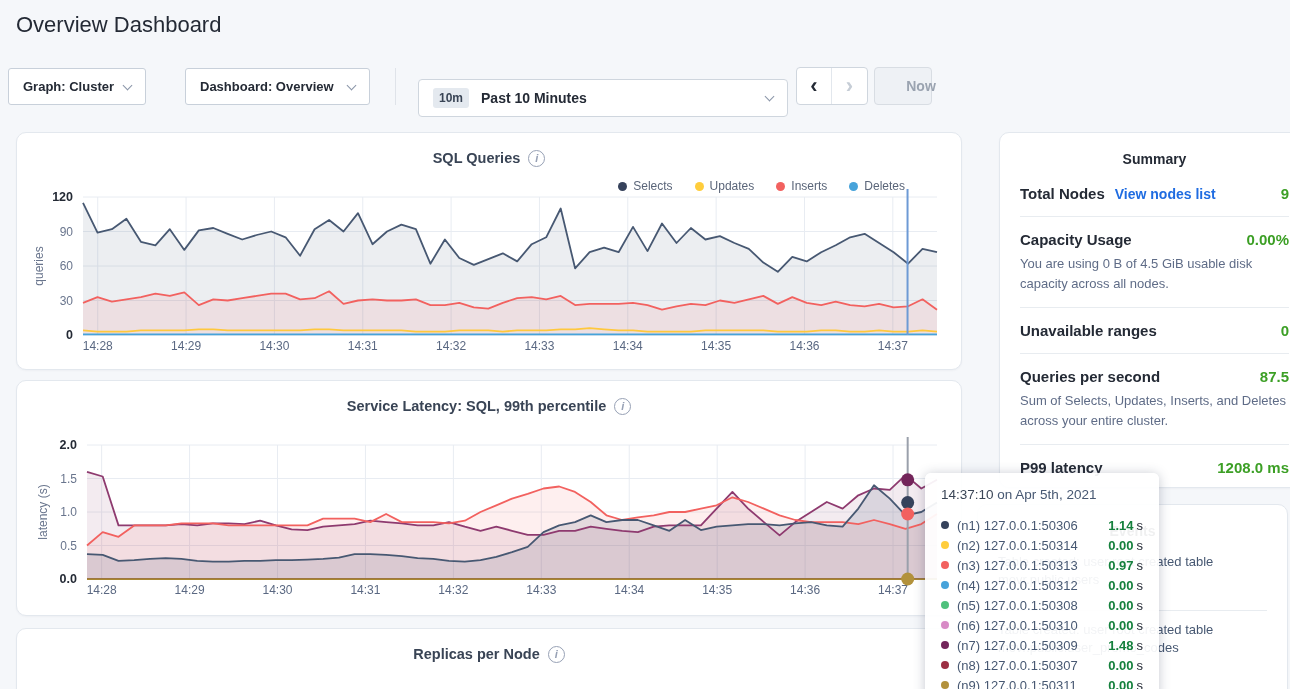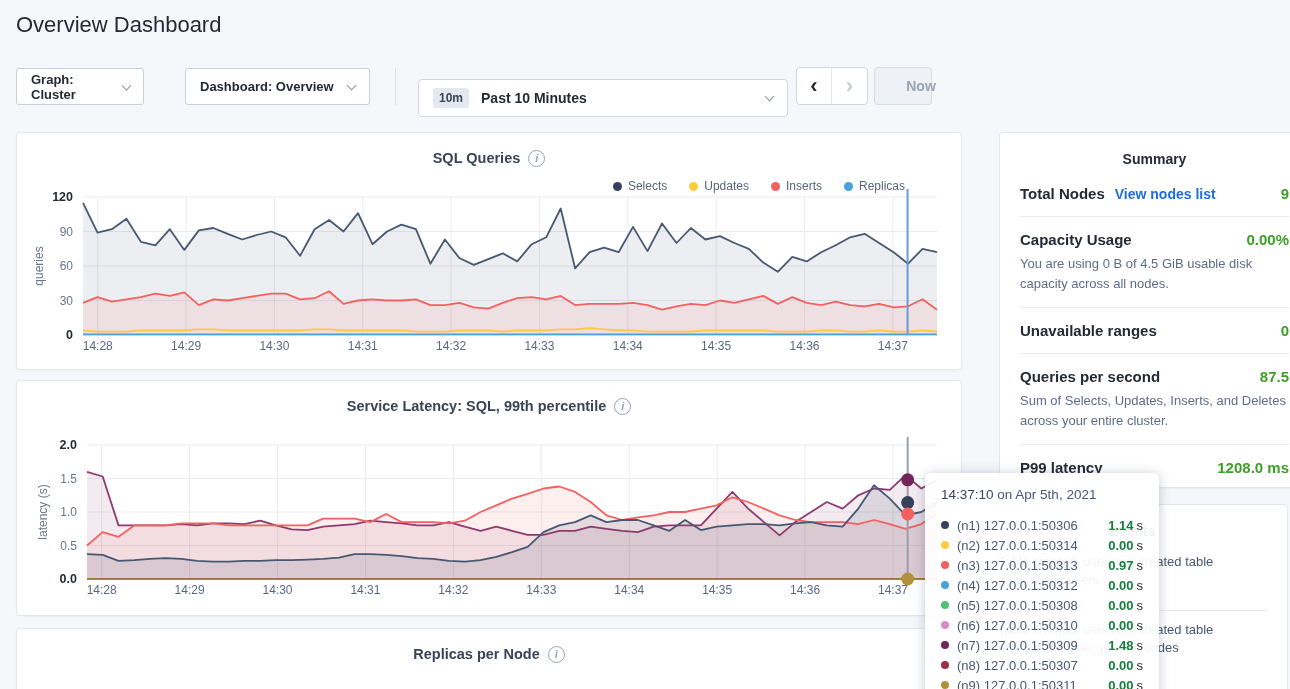--- a/index.html
+++ b/index.html
@@ -3,35 +3,35 @@
 <meta charset="utf-8">
 <style>
   * { margin:0; padding:0; box-sizing:border-box; }
   html,body { width:1290px; height:689px; overflow:hidden; }
   body { position:relative; background:#f5f7fa; font-family:"Liberation Sans", sans-serif; color:#242a35; }
   .page-title { position:absolute; left:16px; top:12px; font-size:22px; font-weight:500; color:#242a35; }
 
   
   .btn { background:#fff; border:1px solid #c8d0da; border-radius:3px; display:flex; align-items:center; cursor:pointer;padding-left:36px; }
   .drop { position:absolute; top:68px; height:37px; padding:0 14px; font-size:13px; font-weight:700; color:#242a35; }
-  .drop-graph { left:16px; width:128px;gap:8px; }
+  .drop-graph { left:8px; width:138px;gap:8px; }
   .drop-dash { left:185px; width:185px; }
   .chev { width:7px; height:7px; border-right:1.6px solid #8a95a8; border-bottom:1.6px solid #8a95a8; transform:rotate(45deg); display:inline-block; margin-left:auto; margin-top:-3px; }
   .ctrl-sep { position:absolute; left:395px; top:68px; height:37px; width:1px; background:#dfe3e9; }
   .time-sel { position:absolute; left:418px; top:67px; width:370px; height:38px; border:1px solid #cfd6de; border-radius:4px; background:#fff; display:flex; align-items:center; padding:0 14px; cursor:pointer;margin-top:12px; }
   .time-badge { background:#e4e9ef; border-radius:3px; font-size:12px; font-weight:700; color:#394455; padding:3px 6px; margin-right:12px; }
   .time-label { font-size:14px; font-weight:700; color:#242a35; }
   .pager { position:absolute; left:796px; top:67px; height:38px; display:flex; border:1px solid #cfd6de; border-radius:4px; background:#fff; overflow:hidden; }
   .pager .pg { width:35px; display:flex; align-items:center; justify-content:center; font-size:22px; font-weight:700; cursor:pointer; }
   .pg-prev { color:#242a35; border-right:1px solid #e2e7ed; }
   .pg-next { color:#c6cdd6; }
   .now-btn { position:absolute; left:874px; top:67px; height:38px; width:58px; border:1px solid #d8dde3; border-radius:4px; background:#eef1f5; color:#9aa3b0; font-size:14px; font-weight:700; display:flex; align-items:center; justify-content:center; }
 
   
-  .card { position:absolute; background:#fff; border:1px solid #e3e8ee; border-radius:4px; box-shadow:0 1px 2px rgba(40,50,70,0.04); }
+  .card { position:absolute; background:#fff; border:1px solid #e3e8ee; border-radius:10px; box-shadow:0 1px 2px rgba(40,50,70,0.04); }
   .card-sql { left:16px; top:132px; width:946px; height:238px; }
   .card-lat { left:16px; top:380px; width:946px; height:236px; }
   .card-rep { left:16px; top:628px; width:946px; height:120px; }
   .card-sum { left:999px; top:132px; width:311px; height:356px; }
   .card-evt { left:977px; top:504px; width:311px; height:240px; }
 
   .chart-title { position:absolute; top:16px; left:0; width:100%; text-align:center; font-size:14.5px; font-weight:700; color:#394455; }
   .chart-title .ttl { vertical-align:middle; }
   .info-icon { display:inline-flex; width:17px; height:17px; border:1.4px solid #97a1b5; border-radius:50%; color:#97a1b5; font-size:11px; font-weight:700; align-items:center; justify-content:center; margin-left:8px; vertical-align:middle; font-style:italic; }
   .legend { position:absolute; top:46px; right:56px; display:flex; gap:22px; }
@@ -105,21 +105,21 @@
       <span class="legend-item">
         <span class="legend-dot" style="background: rgb(255, 205, 60);"></span>
         <span>Updates</span>
       </span>
       <span class="legend-item">
         <span class="legend-dot" style="background: rgb(242, 97, 95);"></span>
         <span>Inserts</span>
       </span>
       <span class="legend-item">
         <span class="legend-dot" style="background: rgb(71, 163, 218);"></span>
-        <span>Replicas</span>
+        <span>Deletes</span>
       </span>
     </div>
   <svg id="sql-svg" width="946" height="238">
       <line x1="80.72413793103448" x2="80.72413793103448" y1="64" y2="202" stroke="#e8ecf2"></line>
       <text x="80.72413793103448" y="217" text-anchor="middle" class="xlab">14:28</text>
       <line x1="169.0689655172414" x2="169.0689655172414" y1="64" y2="202" stroke="#e8ecf2"></line>
       <text x="169.0689655172414" y="217" text-anchor="middle" class="xlab">14:29</text>
       <line x1="257.41379310344826" x2="257.41379310344826" y1="64" y2="202" stroke="#e8ecf2"></line>
       <text x="257.41379310344826" y="217" text-anchor="middle" class="xlab">14:30</text>
       <line x1="345.7586206896552" x2="345.7586206896552" y1="64" y2="202" stroke="#e8ecf2"></line>

